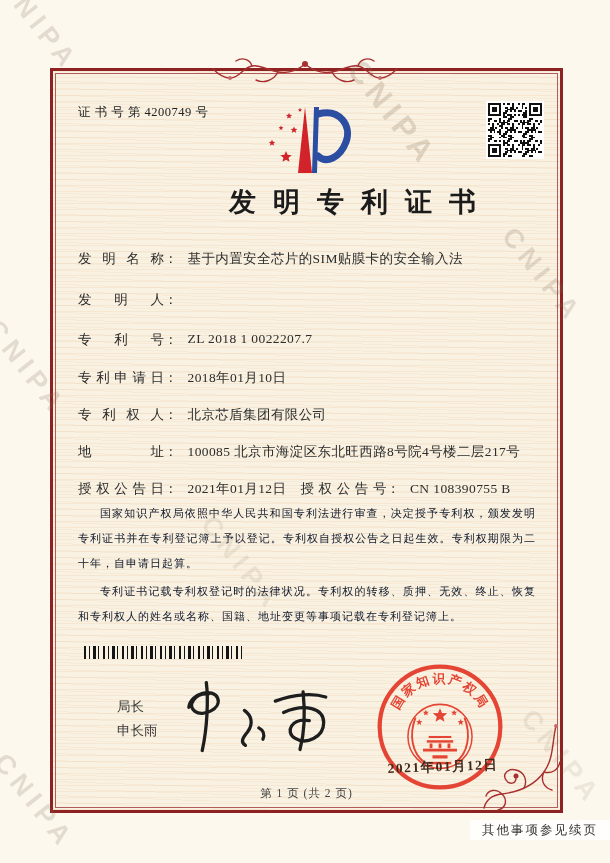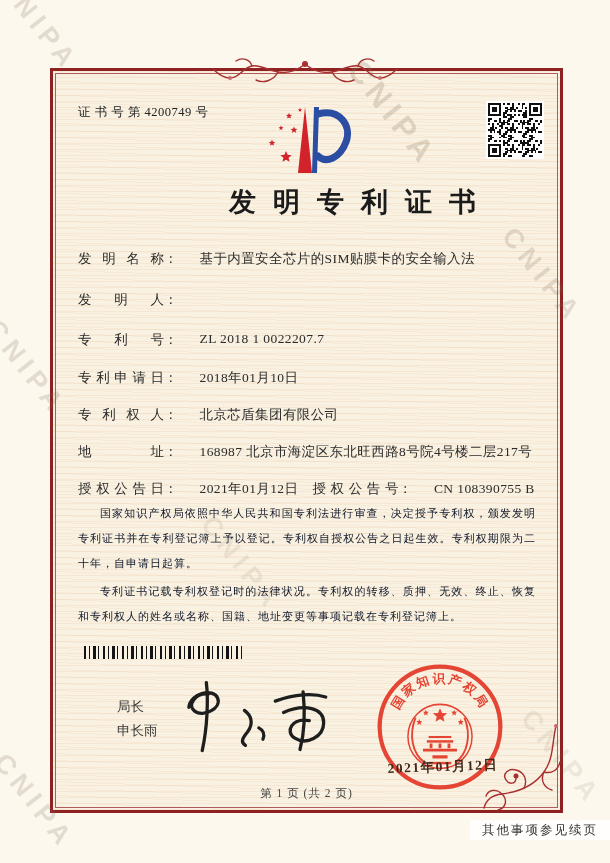--- a/index.html
+++ b/index.html
@@ -45,21 +45,21 @@
   .title{
     position:absolute;left:50px;top:184px;width:605px;text-align:center;
     font-size:27px;font-weight:700;letter-spacing:17px;padding-left:17px;
     box-sizing:border-box;color:#1b1b1b;z-index:5;
   }
   
   .row{position:absolute;left:78px;width:462px;display:flex;align-items:flex-start;
     font-size:13.5px;color:#2c2c2c;z-index:5;}
   .row .lbl{display:inline-block;width:86px;text-align:justify;text-align-last:justify;flex:0 0 86px;}
   .row .colon{flex:0 0 auto;}
-  .row .val{margin-left:22px;letter-spacing:.4px;}
+  .row .val{margin-left:10px;letter-spacing:.4px;}
   .row .group2{display:flex;align-items:baseline;margin-left:14px;}
   
   .paras{position:absolute;left:78px;top:501px;width:458px;z-index:5;}
   .paras p{margin:0 0 3px;font-size:11px;line-height:25px;text-indent:2em;
     letter-spacing:1px;color:#0f172a;text-align:justify;}
   
   .barcode{
     position:absolute;left:84px;top:646px;width:158px;height:13px;z-index:5;
     background:
       repeating-linear-gradient(90deg,
@@ -432,21 +432,21 @@
   <span class="val">2018年01月10日</span>
 </div>
 <div class="row" style="top:406px">
   <span class="lbl">专利权人</span>
     <span class="colon">：</span>
   <span class="val">北京芯盾集团有限公司</span>
 </div>
 <div class="row" style="top:443px">
   <span class="lbl">地址</span>
     <span class="colon">：</span>
-  <span class="val">168987 北京市海淀区东北旺西路8号院4号楼二层217号</span>
+  <span class="val">100085 北京市海淀区东北旺西路8号院4号楼二层217号</span>
 </div>
 <div class="row" style="top:480px">
   <span class="lbl">授权公告日</span>
     <span class="colon">：</span>
   <span class="val">2021年01月12日</span>
   <span class="group2">
     <span class="lbl">授权公告号</span>
       <span class="colon">：</span>
     <span class="val">CN 108390755 B</span>
   </span>

